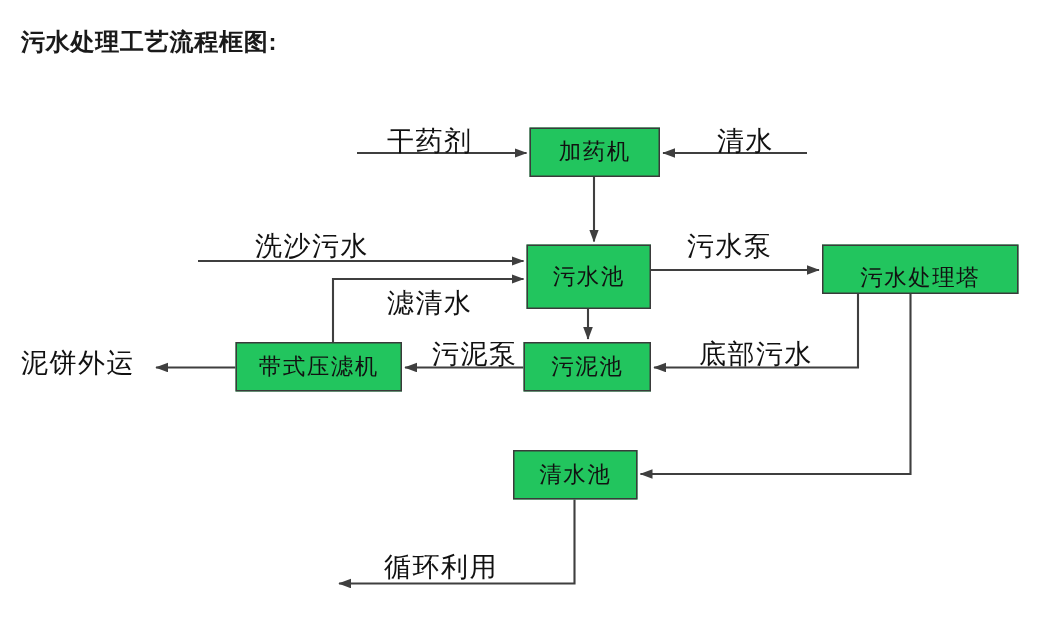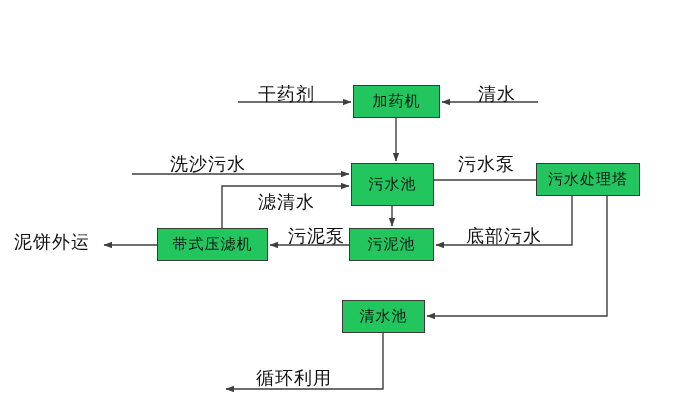--- a/index.html
+++ b/index.html
@@ -41,20 +41,21 @@
     letter-spacing:1px;
   }
   svg{position:absolute;left:0;top:0;width:700px;height:420px;overflow:visible;}
   .ln{stroke:#3f3f3f;stroke-width:1.4;fill:none;}
 </style>
 </head>
 <body>
 
 <div id="canvas">
 
+  <div class="title">污水处理工艺流程框图:</div>
 
   <svg viewBox="0 0 700 420">
     <defs>
       <marker id="ah" markerWidth="9" markerHeight="9" refX="8" refY="3.2" orient="auto" markerUnits="userSpaceOnUse">
         <path d="M0,0 L8.5,3.2 L0,6.4 z" fill="#3f3f3f"></path>
       </marker>
     </defs>
 
     <path class="ln" d="M238,102 L351,102" marker-end="url(#ah)"></path>
 
@@ -82,21 +83,21 @@
   </svg>
 
   <div class="node" style="left:353px;top:85px;width:87px;height:33px;">
     <span>加药机</span>
   </div>
 
   <div class="node" style="left:351px;top:163px;width:83px;height:43px;">
     <span>污水池</span>
   </div>
 
-  <div class="node" style="left:536px;top:163px;width:104px;height:33px;">
+  <div class="node" style="left:548px;top:163px;width:131px;height:33px;align-items:flex-end;">
     <span>污水处理塔</span>
   </div>
 
   <div class="node" style="left:349px;top:228px;width:85px;height:33px;">
     <span>污泥池</span>
   </div>
 
   <div class="node" style="left:157px;top:228px;width:111px;height:33px;">
     <span>带式压滤机</span>
   </div>

